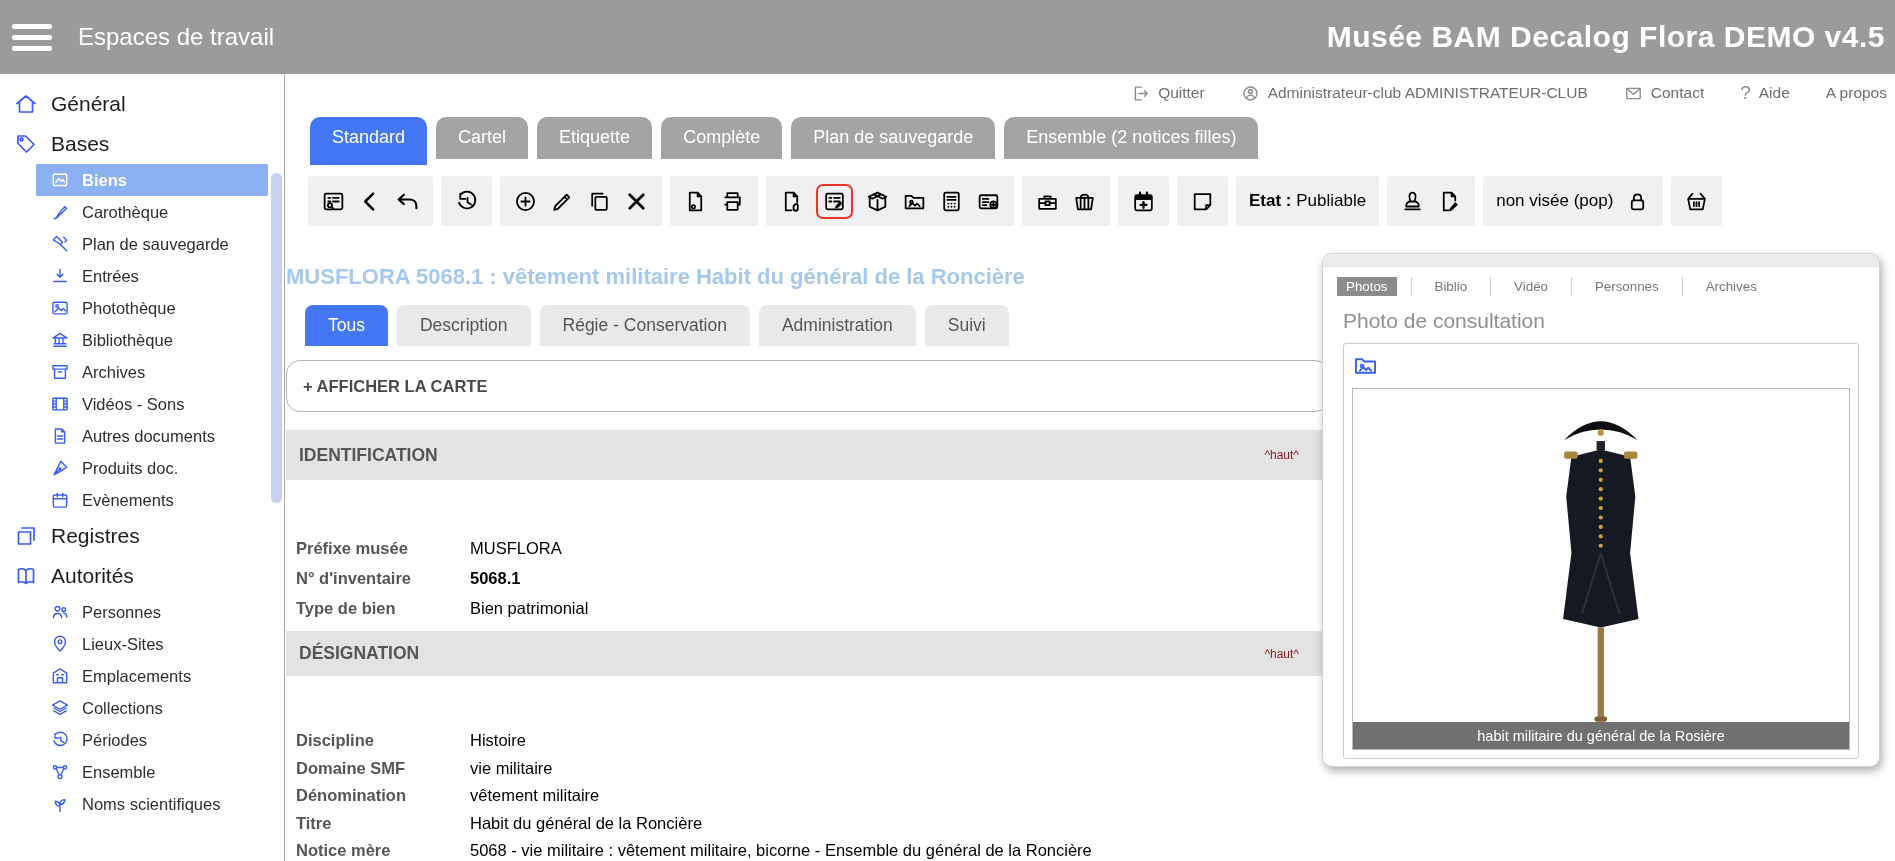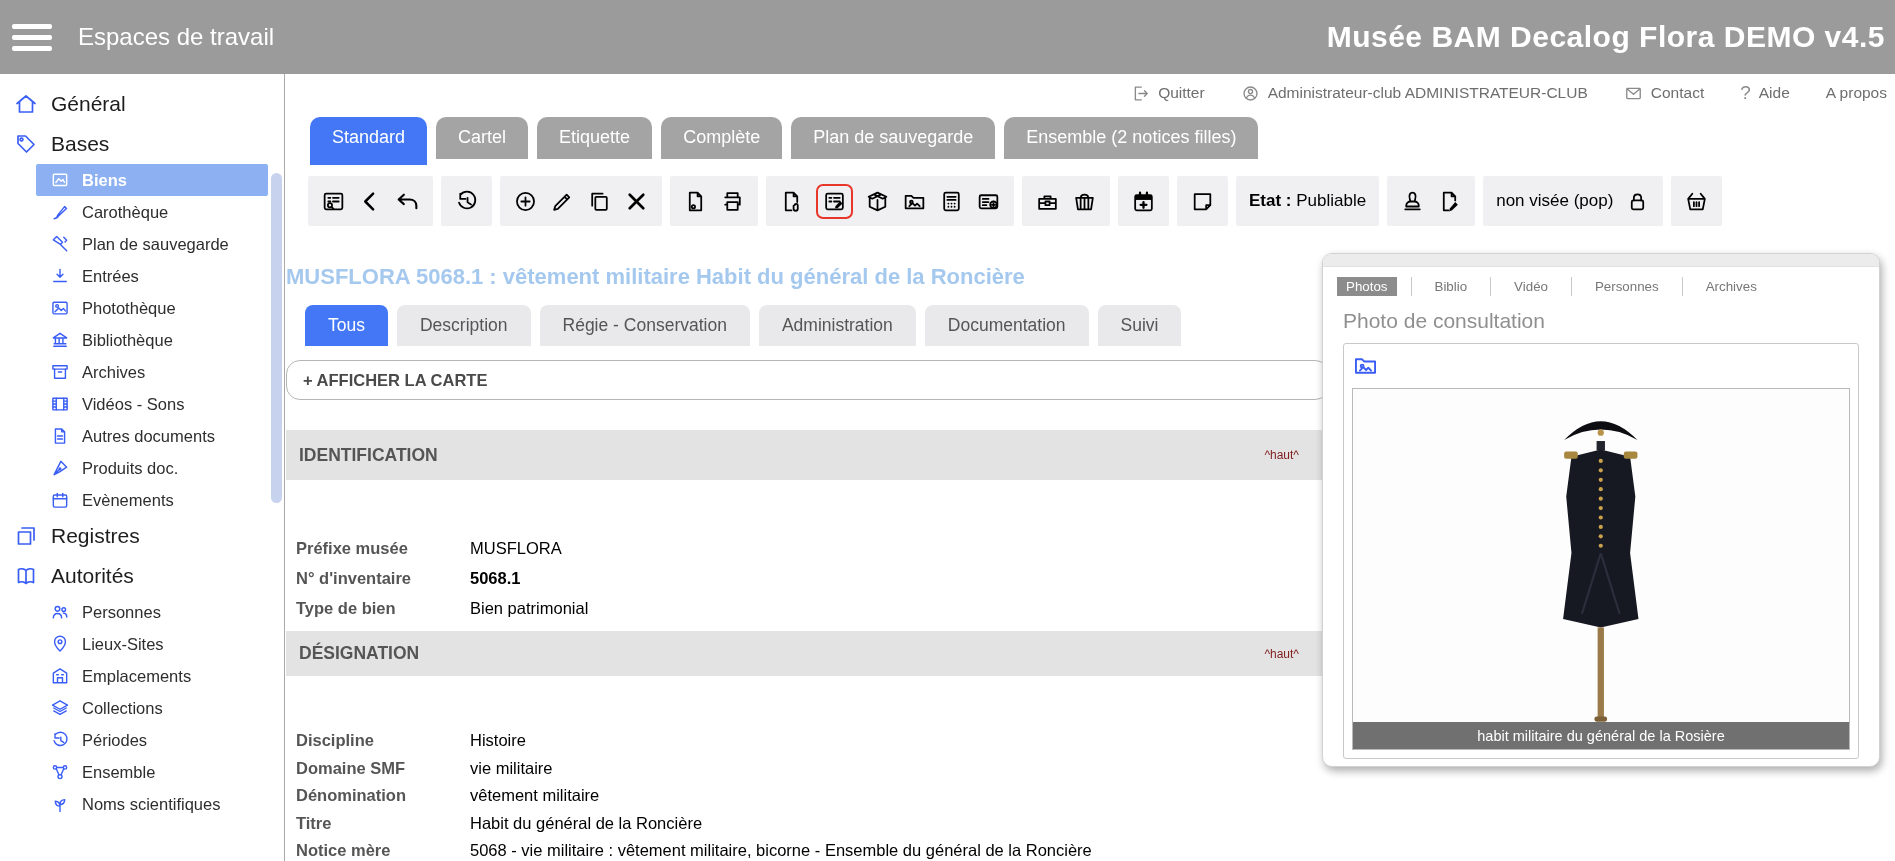--- a/index.html
+++ b/index.html
@@ -45,21 +45,21 @@
   .tgroup svg { width:25px; height:25px; }
   .red-wrap { border:2px solid #e8362a; border-radius:7px; padding:3px 4px; display:flex; }
   .tlabel { font-size:17px; color:#000; white-space:nowrap; }
   .tlabel .b { font-weight:bold; }
 
   
   .record-title { position:absolute; top:249px; left:286px; font-size:22px; color:#a5c9ee; white-space:nowrap; }
   .rectabs { position:absolute; top:305px; left:305px; display:flex; gap:9px; }
   .rtab { background:#e9e9eb; color:#555; font-size:17.5px; padding:10px 23px; border-radius:8px 8px 0 0; }
   .rtab.active { background:#4377f6; color:#fff; }
-  .carte { position:absolute; top:360px; left:286px; width:1043px; height:40px; border:1px solid #b5b5b5; border-radius:14px; background:#fff; display:flex; align-items:center; padding-left:16px; font-size:16.5px; font-weight:bold; color:#4a4a4a; text-align:left; }
+  .carte { position:absolute; top:360px; left:286px; width:1043px; height:52px; border:1px solid #b5b5b5; border-radius:14px; background:#fff; display:flex; align-items:center; padding-left:16px; font-size:16.5px; font-weight:bold; color:#4a4a4a; text-align:left; }
 
   .section-bar { position:absolute; left:286px; width:1043px; background:#e3e3e3; display:flex; align-items:center; justify-content:space-between; padding:0 30px 0 13px; }
   .bar-ident { top:430px; height:50px; }
   .bar-desig { top:631px; height:45px; }
   .section-title { font-size:17.5px; font-weight:bold; color:#555; }
   .top-link { font-size:12px; color:#7f1d1d;margin-left:8px; }
 
   .frows { position:absolute; left:296px; width:1030px;margin-top:44px; }
   .rows-ident { top:489px; }
   .rows-desig { top:683px; }
@@ -628,21 +628,20 @@
   </div>
 </div>
 
 <h1 class="record-title">MUSFLORA 5068.1 : vêtement militaire Habit du général de la Roncière</h1>
 
 <div class="rectabs">
   <button class="rtab active">Tous</button>
   <button class="rtab">Description</button>
   <button class="rtab">Régie - Conservation</button>
   <button class="rtab">Administration</button>
-  <button class="rtab">Documentation</button>
   <button class="rtab">Suivi</button>
 </div>
 
 <button class="carte">+ AFFICHER LA CARTE</button>
 
 <div class="section-bar bar-ident">
   <span class="section-title">IDENTIFICATION</span>
   <a class="top-link">^haut^</a>
 </div>
 <div class="frows rows-ident">

